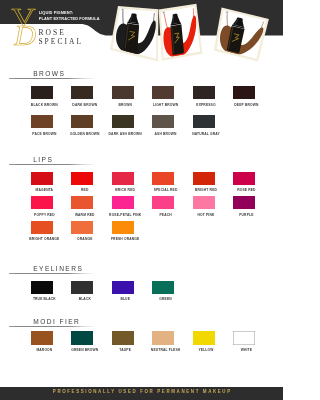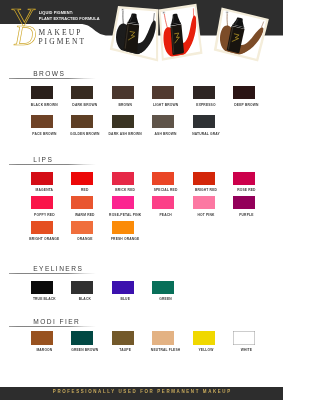--- a/index.html
+++ b/index.html
@@ -123,22 +123,22 @@
         <g transform="translate(14.3,44.6) scale(1.12,1.10)">
           <text x="0" y="0" font-family="Liberation Serif, serif" font-size="27.0" font-style="italic" fill="none" stroke="#cfa82c" stroke-width="0.58">D</text>
         </g>
       </g>
     </svg>
     <div class="tagline">
       <div>LIQUID PIGMENT:</div>
       <div>PLANT EXTRACTED FORMULA</div>
     </div>
     <div class="brand">
-      <div>MAKEUP</div>
-      <div>PIGMENT</div>
+      <div>ROSE</div>
+      <div>SPECIAL</div>
     </div>
   </div>
 
   <div id="sections">
       <div class="section" style="top: 0px;">
         <div class="sec-rule" style="top: 77.9px;"></div>
         <div class="sec-title" style="top: 69.7px;">BROWS</div>
         <div class="sw" style="left: 31px; top: 86.2px; width: 22px; height: 13.3px; background: rgb(42, 32, 27);"></div>
         <div class="sw-lbl" style="left: 22.4px; top: 103px;">BLACK BROWN</div>
         <div class="sw" style="left: 71.4px; top: 86.2px; width: 22px; height: 13.3px; background: rgb(55, 43, 33);"></div>

